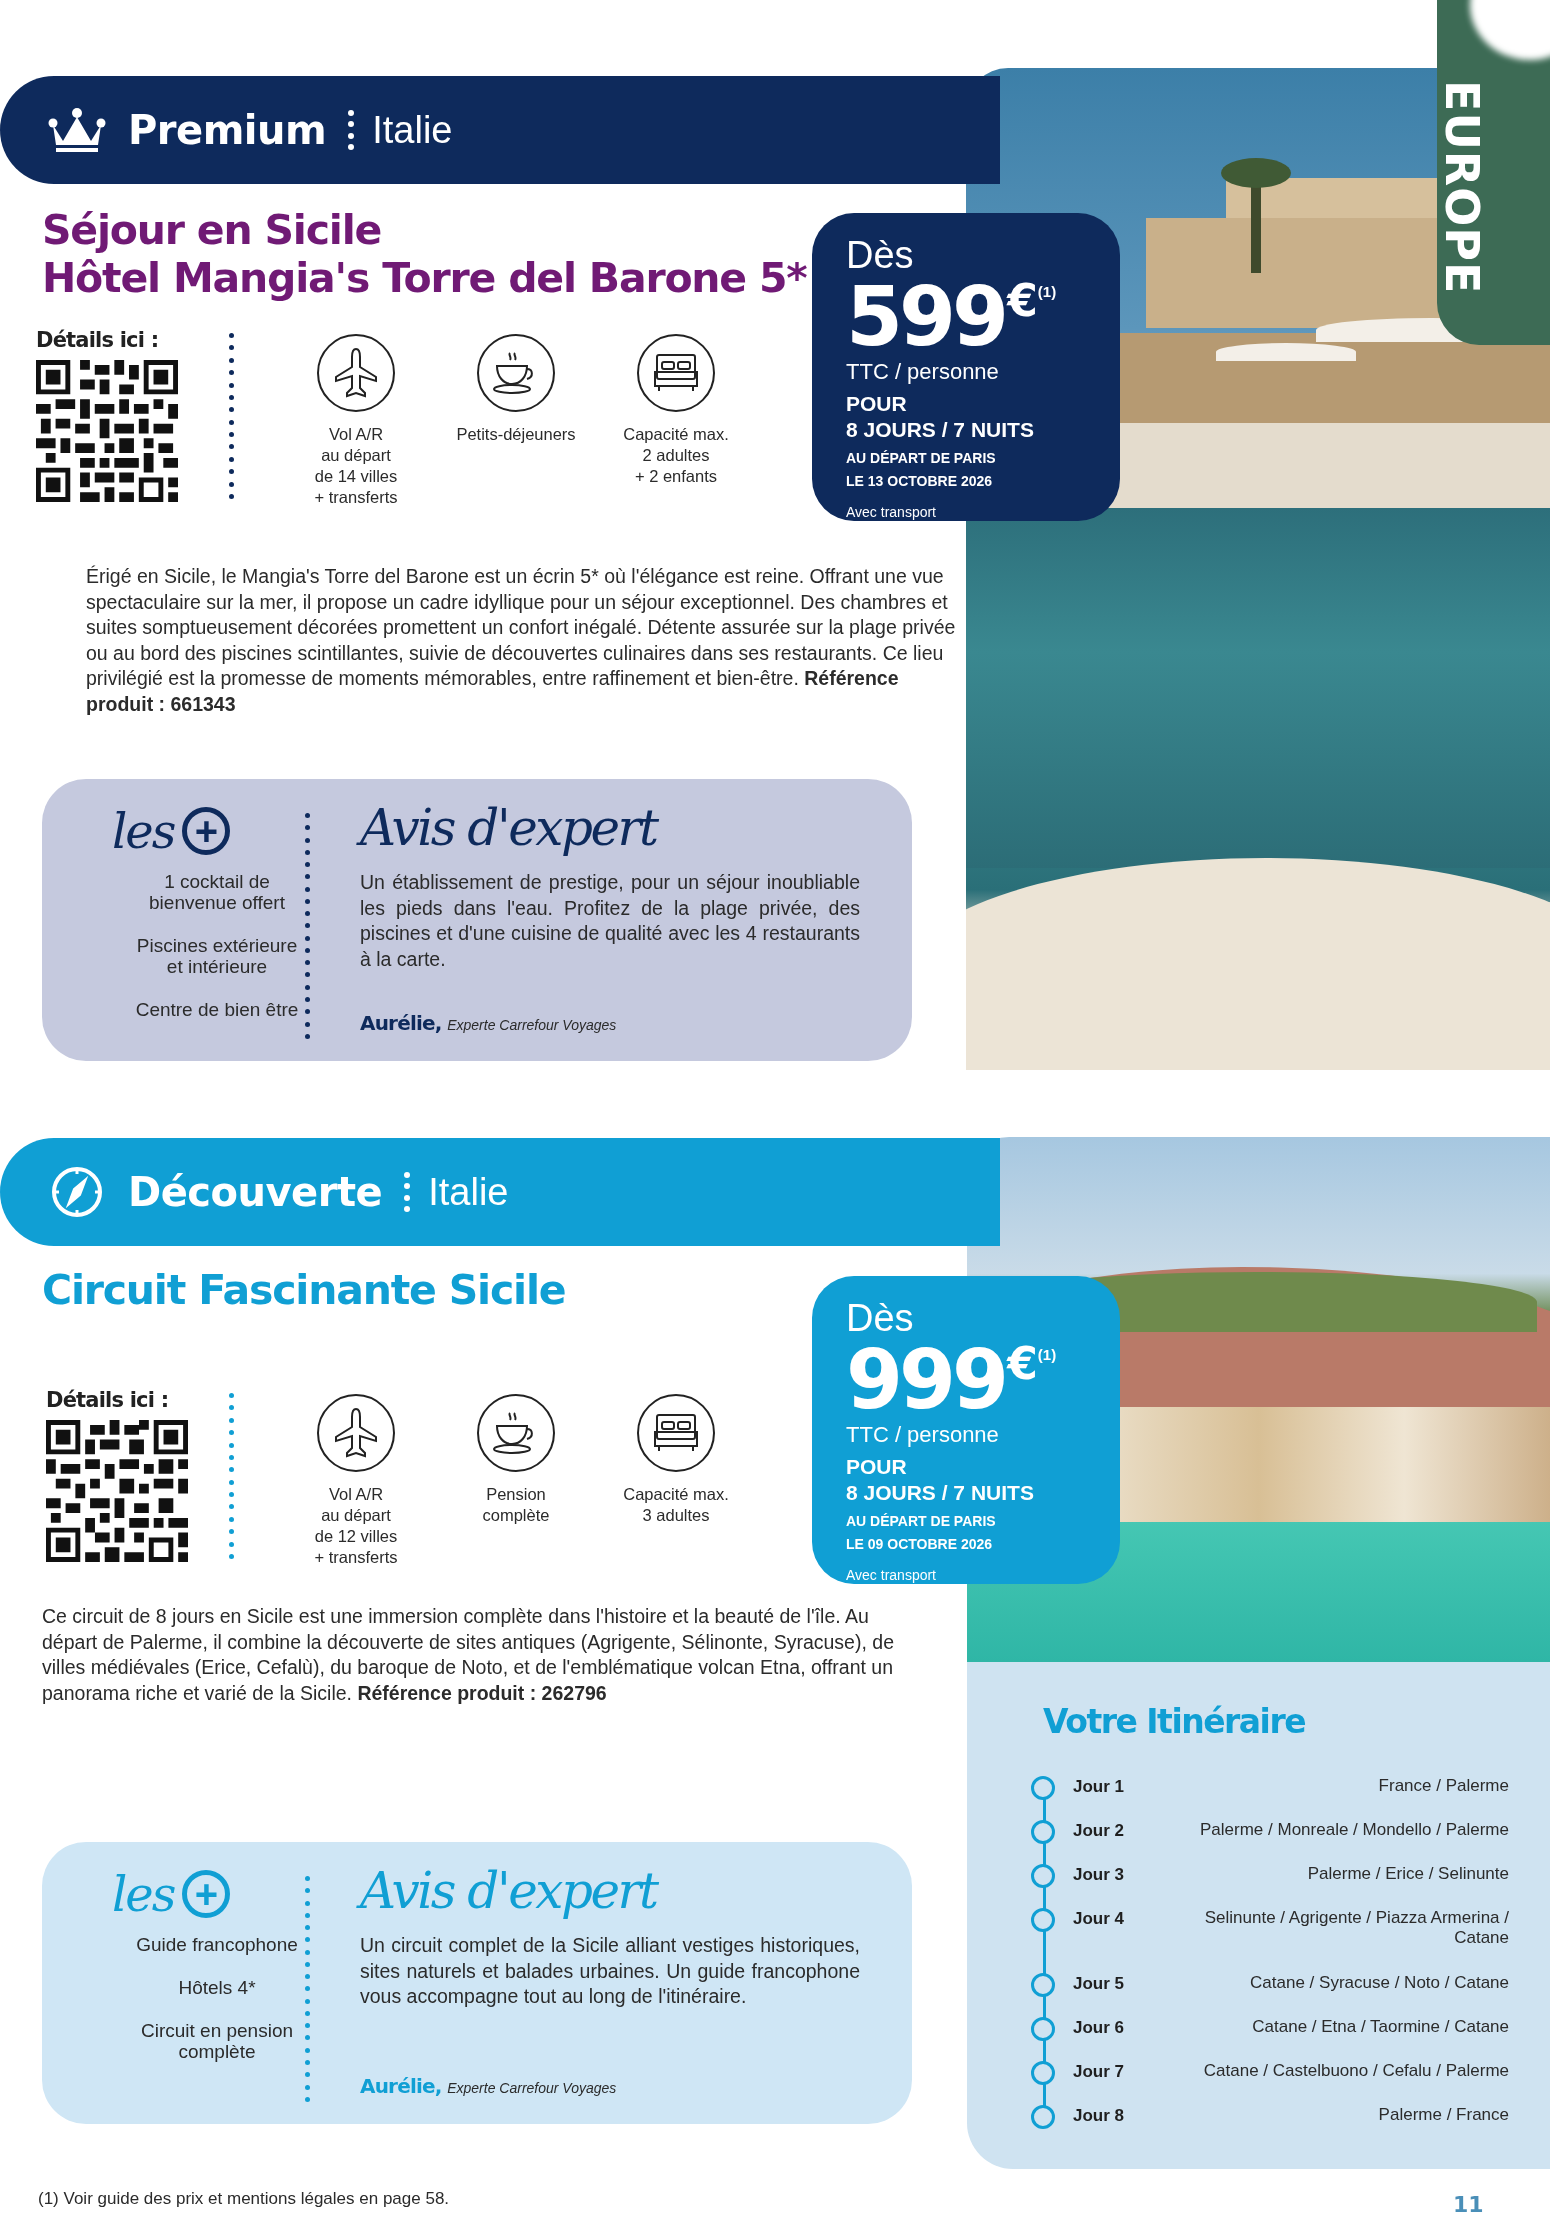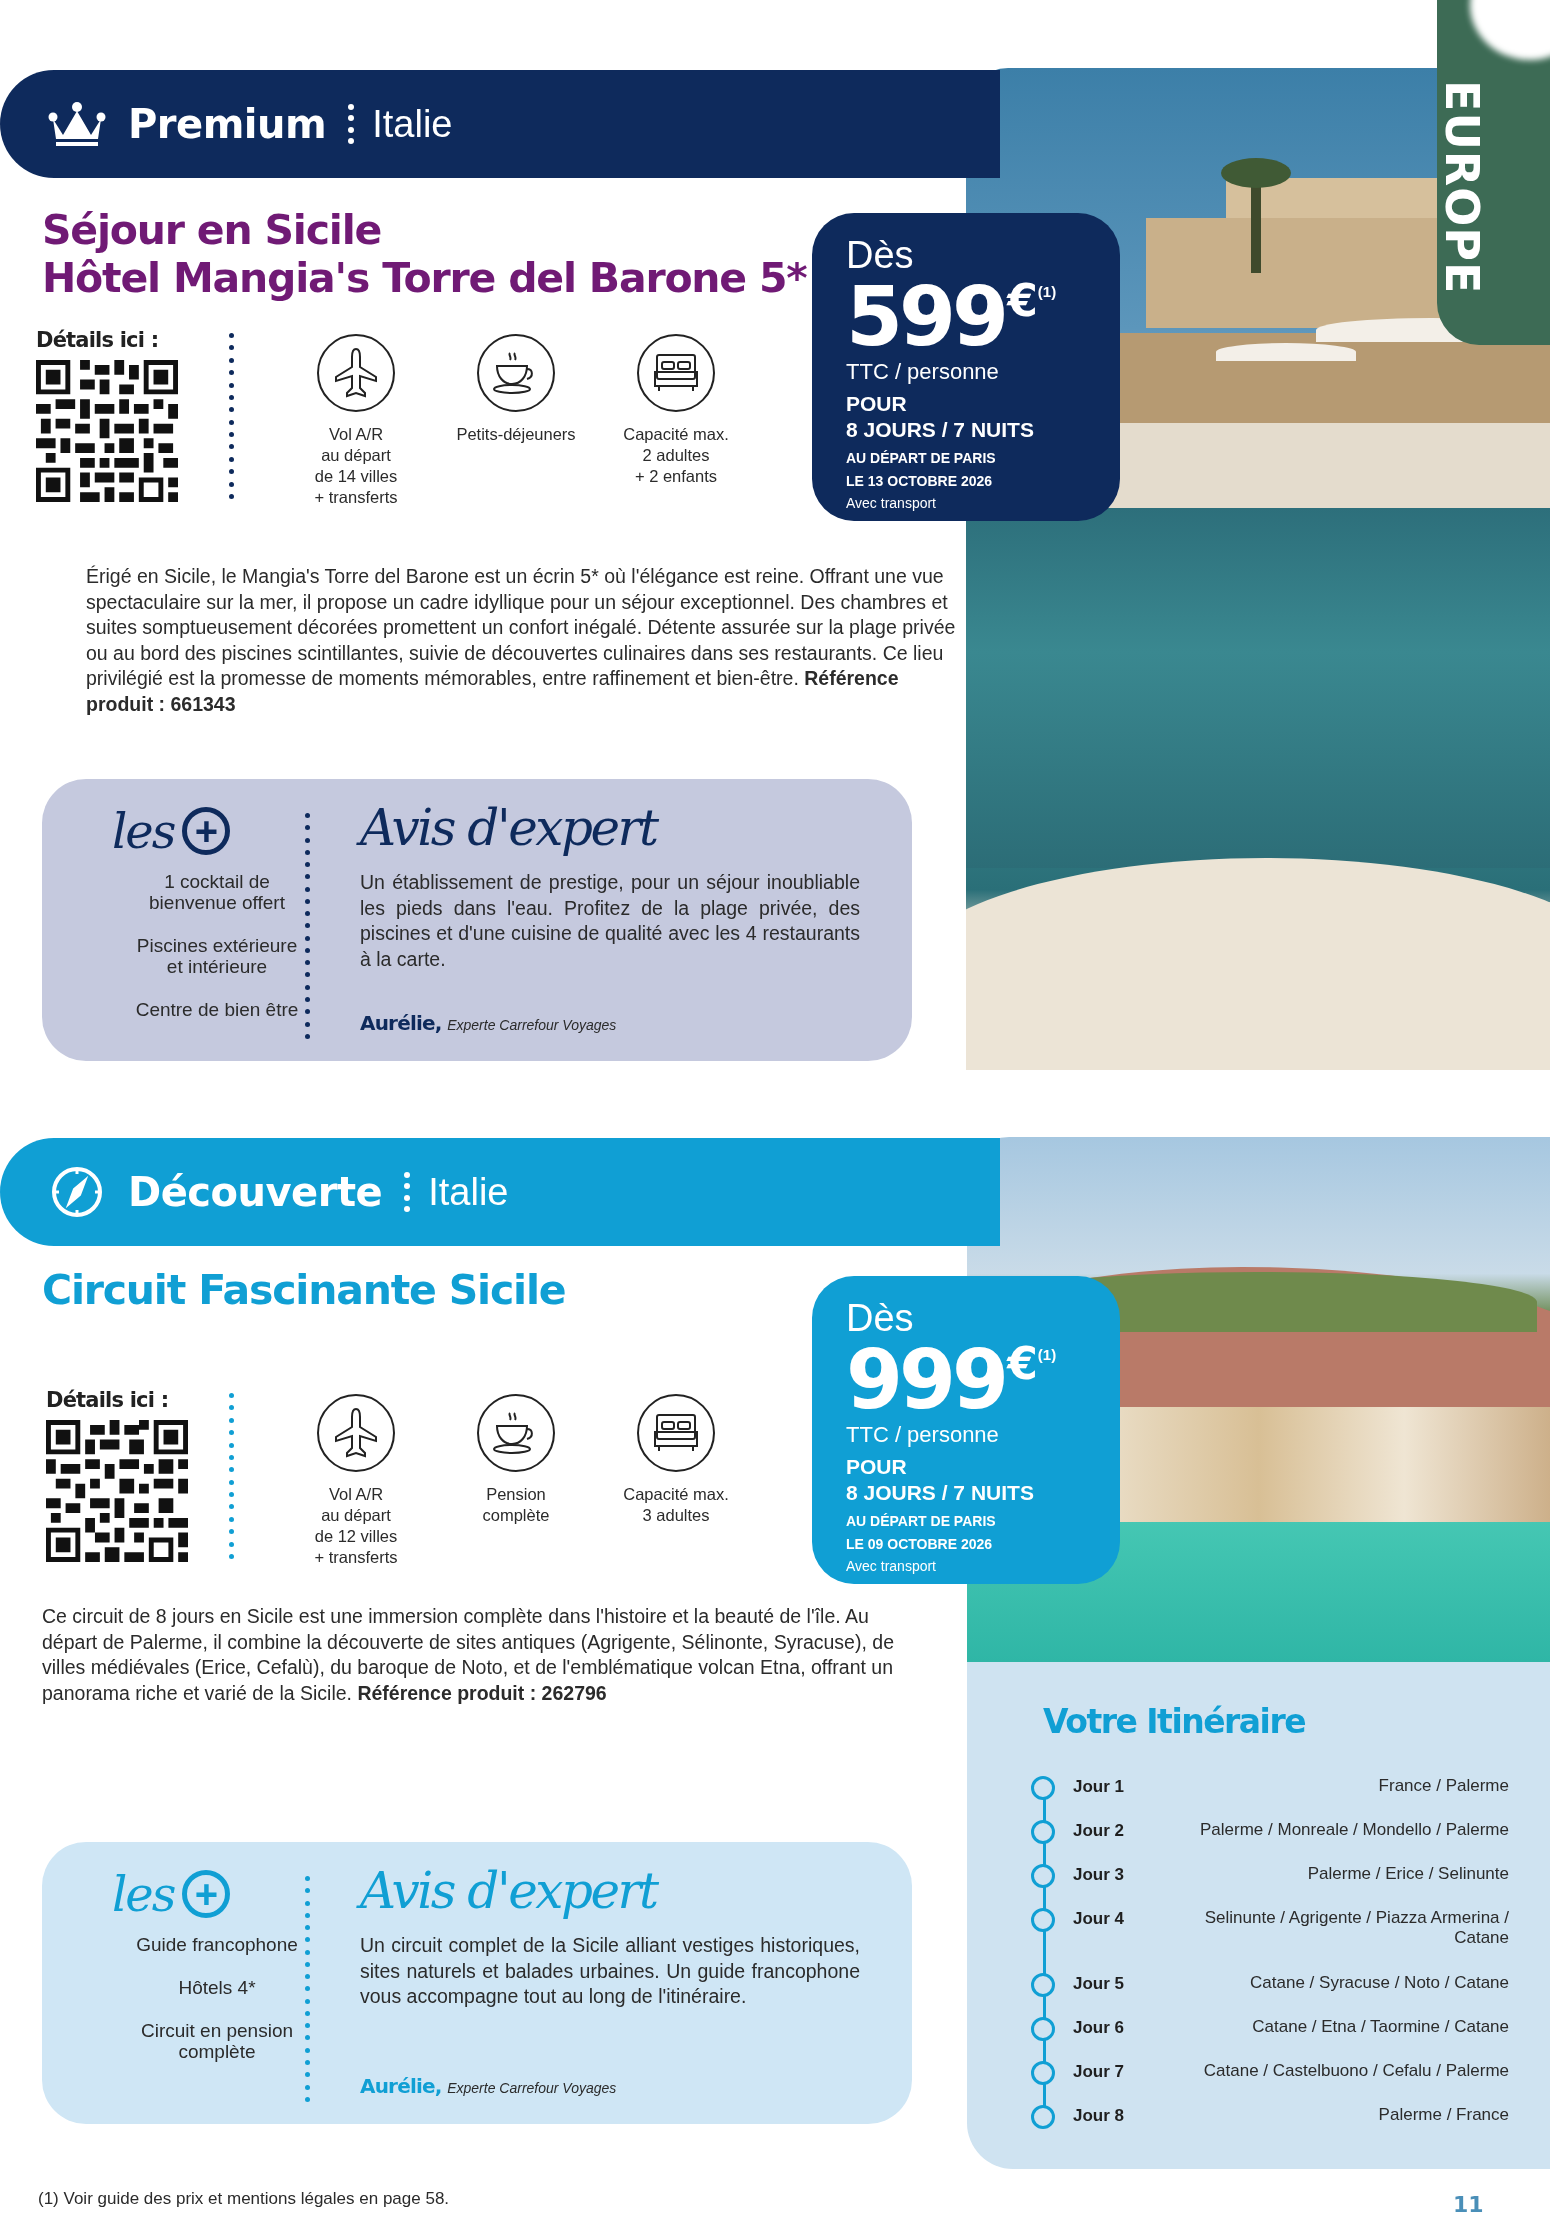--- a/index.html
+++ b/index.html
@@ -12,21 +12,21 @@
                 border-bottom-left-radius: 42px; z-index: 5; overflow: hidden; }
   .region-tab .blob { position: absolute; right: -40px; top: -50px; width: 120px; height: 110px;
                       background: #fff; border-radius: 50%; filter: blur(3px); }
   .region-tab .label { position: absolute; left: 52px; top: 80px; transform-origin: left top;
                        transform: rotate(90deg); color: #fff; font-weight: 900; font-size: 46px;
                        letter-spacing: 1px; white-space: nowrap; font-family: "DejaVu Sans", sans-serif; }
 
   
   .cat-bar { left: 0; width: 1000px; height: 108px; border-radius: 54px 0 0 54px;
              display: flex; align-items: center; padding-left: 48px; color: #fff; }
-  .cat-bar.premium { top: 70px; background: #0e2a5c; }
+  .cat-bar.premium { top: 76px; background: #0e2a5c; }
   .cat-bar.decouverte { top: 1138px; background: #109fd4; }
   .cat-bar .icon { width: 58px; height: 50px; margin-right: 22px; display: flex; align-items: center; justify-content: center; }
   .cat-bar .cat-name { font-size: 40px; font-weight: 900; font-family: "DejaVu Sans", sans-serif; letter-spacing: -0.5px; }
   .cat-bar .sep { display: inline-flex; flex-direction: column; justify-content: space-between; height: 40px; margin: 0 18px 0 22px; }
   .cat-bar .sep i { display: block; width: 6px; height: 6px; border-radius: 50%; background: #fff; }
   .cat-bar .country { font-size: 38px; font-weight: 300; }
 
   
   .photo { overflow: hidden; }
   .photo.p1 { left: 966px; top: 68px; width: 584px; height: 1002px; border-top-left-radius: 42px;
@@ -48,21 +48,21 @@
   .price.pr1 { top: 213px; height: 308px; background: #0e2a5c; }
   .price.pr2 { top: 1276px; height: 308px; background: #109fd4; }
   .price .des { font-size: 38px; font-weight: 300; line-height: 40px; }
   .price .amount { display: flex; align-items: flex-start; margin-top: 2px; }
   .price .num { font-family: "DejaVu Sans", sans-serif; font-weight: 900; font-size: 82px; line-height: 80px; letter-spacing: -4px; }
   .price .cur { font-family: "DejaVu Sans", sans-serif; font-weight: 900; font-size: 44px; line-height: 48px; margin-left: 2px; }
   .price .sup { font-size: 15px; font-weight: 700; margin-top: 6px; }
   .price .ttc { font-size: 22px; font-weight: 300; margin-top: 2px; }
   .price .pour { font-size: 21px; font-weight: 700; margin-top: 6px; line-height: 26px; }
   .price .depart { font-size: 14px; font-weight: 700; line-height: 23px; margin-top: 4px; }
-  .price .transport { font-size: 14px; margin-top: 2px; }
+  .price .transport { font-size: 14px; margin-top: 11px; }
 
   
   .details { left: 36px; }
   .details .lbl { font-family: "DejaVu Sans", sans-serif; font-weight: 900; font-size: 21px; letter-spacing: -0.8px; color: #222; }
   .details .qr { margin-top: 8px; width: 142px; height: 142px; position: relative; }
   .vdots { width: 6px; display: flex; flex-direction: column; justify-content: space-between; }
   .vdots i { display: block; width: 5px; height: 5px; border-radius: 50%; }
 
   
   .features { display: flex; gap: 0; }

